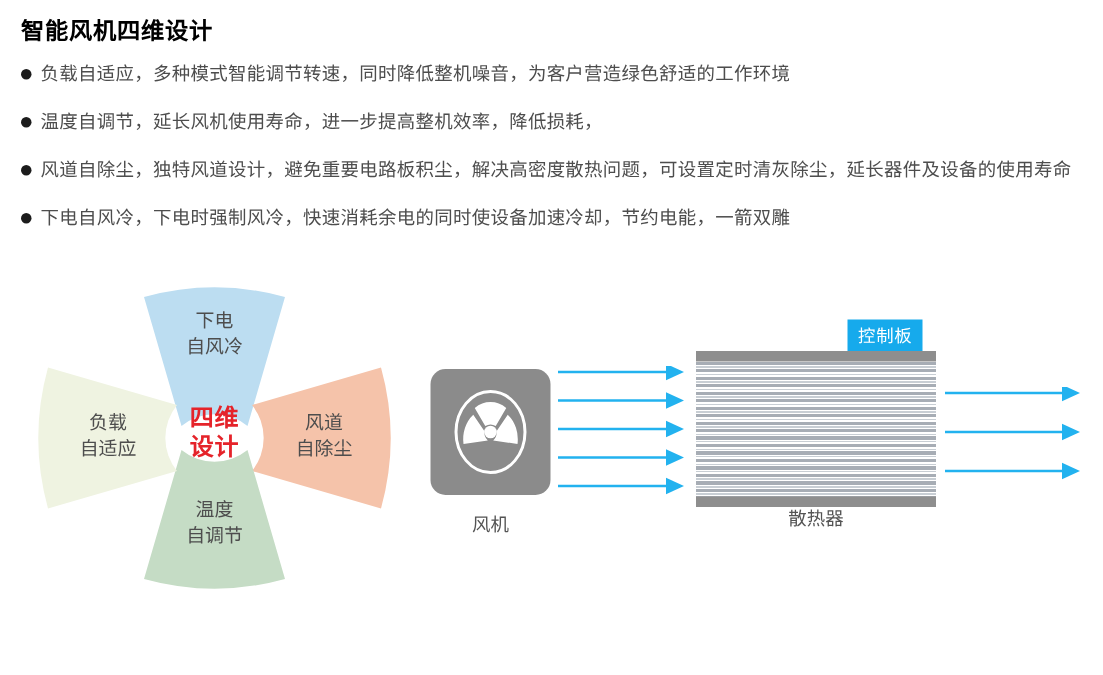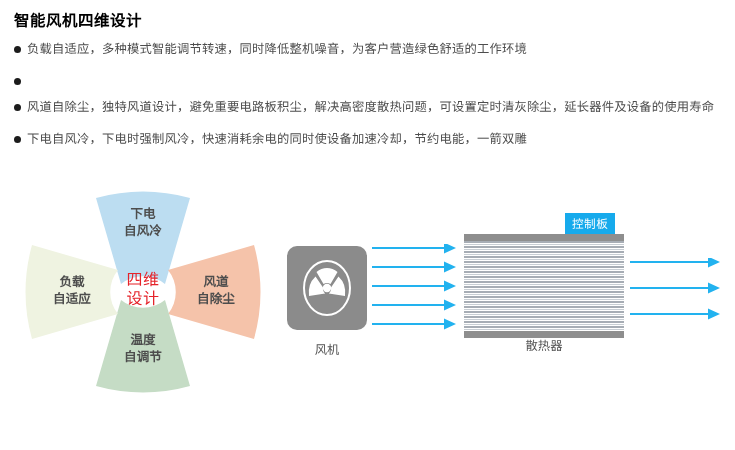--- a/index.html
+++ b/index.html
@@ -72,34 +72,33 @@
     top: 0;
   }
   .petal-label {
     position: absolute;
     text-align: center;
     font-size: 12.6px;
     color: #4d4d4d;
     line-height: 1.32;
     white-space: nowrap;
     pointer-events: none;
-    font-weight: bold;
   }
   .petal-label.top    { left: 0;   top: 20px;  width: 250px; }
   .petal-label.right  { left: 150px; top: 88px; width: 96px; }
   .petal-label.bottom { left: 0;   top: 146px; width: 250px; }
   .petal-label.left   { left: 6px; top: 88px;  width: 96px; }
   .petal-center {
     position: absolute;
     left: 0;
     top: 85px;
     width: 250px;
     text-align: center;
     font-size: 16px;
-    font-weight: normal;
+    font-weight: bold;
     color: #e5232a;
     line-height: 1.18;
     letter-spacing: 0.5px;
     pointer-events: none;
   }
 
   
   .airflow-diagram {
     position: absolute;
     left: 282px;
@@ -205,20 +204,21 @@
 
 <div class="bullet-list">
 
   <div class="bullet-row">
     <span class="bullet-dot"></span>
     <span class="bullet-text">负载自适应，多种模式智能调节转速，同时降低整机噪音，为客户营造绿色舒适的工作环境</span>
   </div>
 
   <div class="bullet-row">
     <span class="bullet-dot"></span>
+    <span class="bullet-text">温度自调节，延长风机使用寿命，进一步提高整机效率，降低损耗，</span>
   </div>
 
   <div class="bullet-row">
     <span class="bullet-dot"></span>
     <span class="bullet-text">风道自除尘，独特风道设计，避免重要电路板积尘，解决高密度散热问题，可设置定时清灰除尘，延长器件及设备的使用寿命</span>
   </div>
 
   <div class="bullet-row">
     <span class="bullet-dot"></span>
     <span class="bullet-text">下电自风冷，下电时强制风冷，快速消耗余电的同时使设备加速冷却，节约电能，一箭双雕</span>

